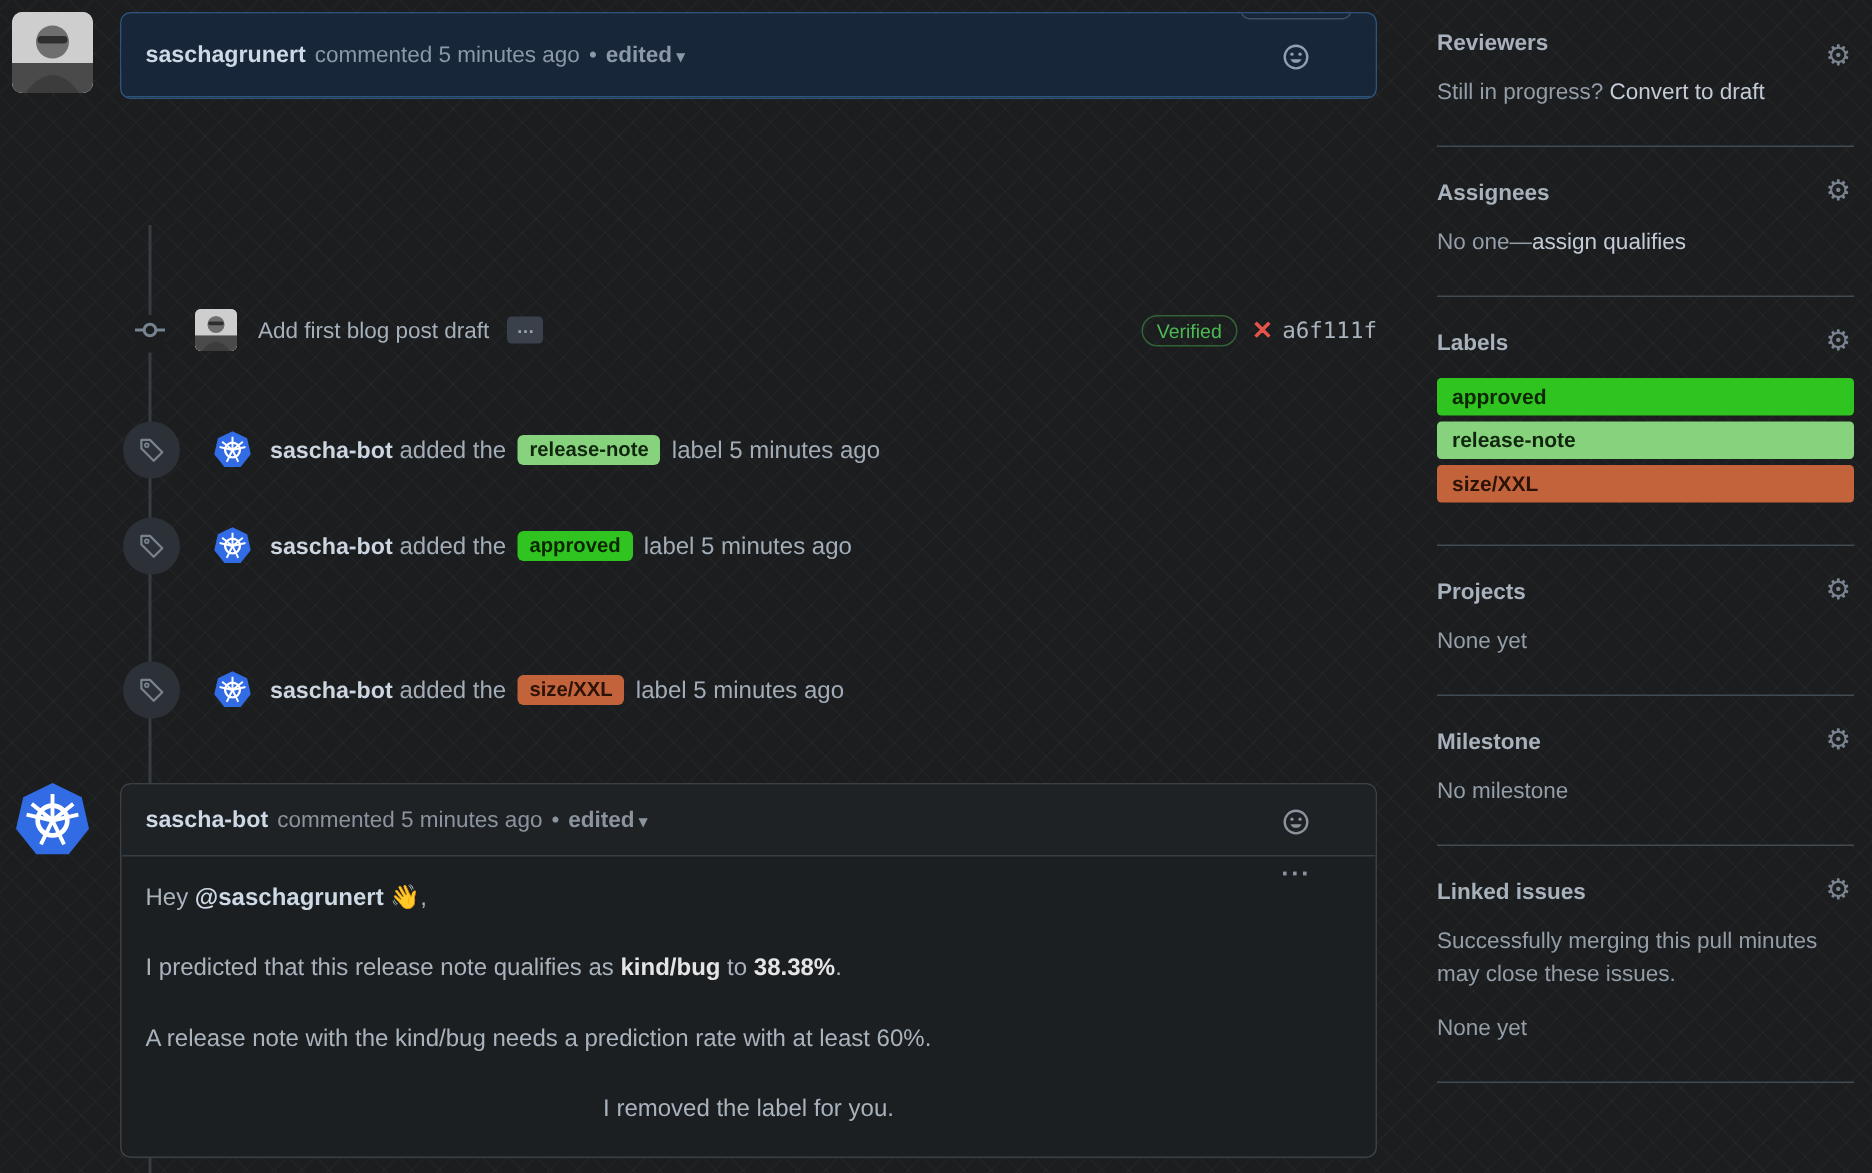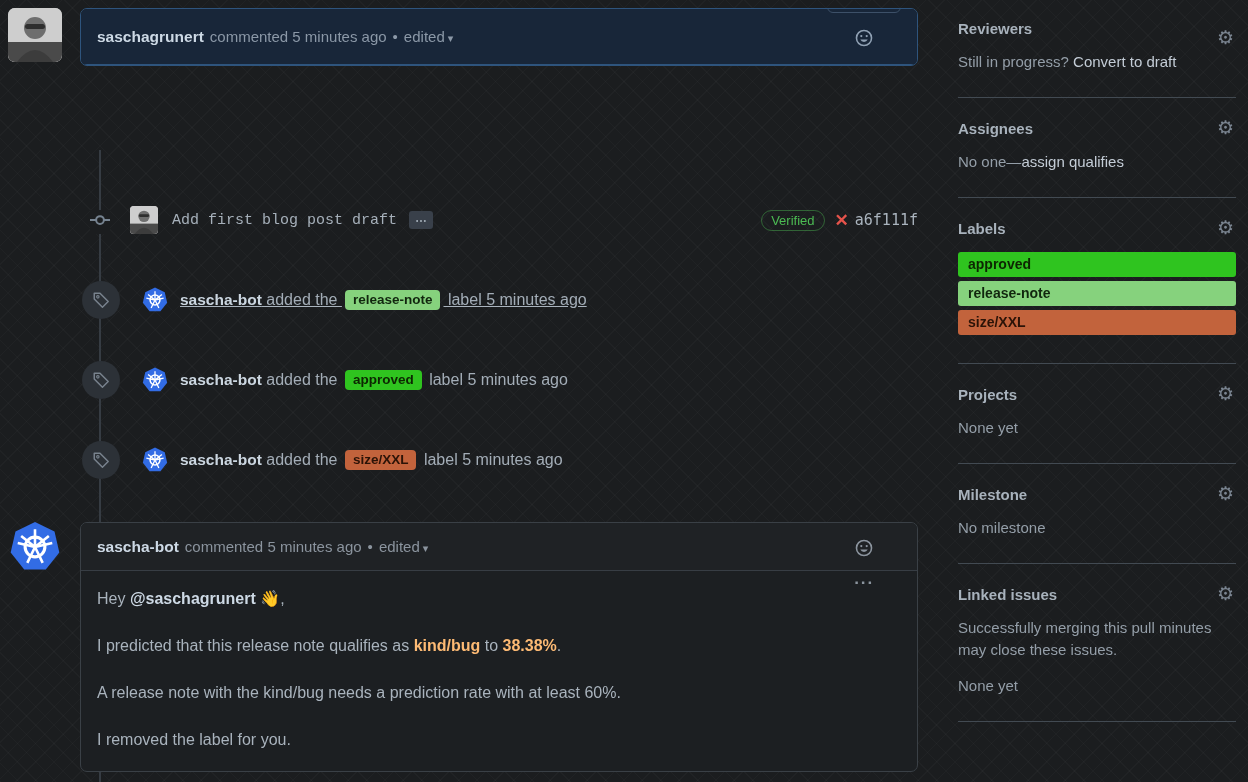--- a/index.html
+++ b/index.html
@@ -24,59 +24,59 @@
   
   .comment { position:absolute; left:80px; width:838px; border-radius:7px; overflow:hidden; }
   .comment-1 { top:8px; border:1px solid #2e547d; background:#1b1e21; }
   .comment-2 { top:522px; height:250px; border:1px solid #3a4046; background:#1c1f22; }
   .c-header { display:flex; align-items:center; padding:0 16px; }
   .comment-1 .c-header { height:56px; background:#182639; border-bottom:1px solid #2e547d; }
   .comment-2 .c-header { height:48px; background:#1f2225; border-bottom:1px solid #373d44; }
   .c-author { font-weight:bold; font-size:15.5px; color:#cdd9e5; text-decoration:none; }
   .c-meta { font-size:15px; color:#8b98a7; margin-left:6px; }
   .comment-2 .c-meta { color:#8b949e; }
-  .c-edited { font-size:15px; color:#8b98a7; margin-left:6px; cursor:pointer; }
+  .c-edited { font-size:15px; color:#8b98a7; margin-left:6px; cursor:pointer;font-weight:bold; }
   .comment-2 .c-edited { color:#8b949e; }
   .c-edited .caret { font-size:11px; margin-left:3px; }
   .c-right { margin-left:auto; display:flex; align-items:center; gap:16px;flex-direction:column; }
   .member-badge { font-size:13.5px; font-weight:bold; color:#a9bace; border:1px solid #3d5068; border-radius:6px; padding:3px 10px; }
   .comment-2 .member-badge { color:#a4b0bc; border-color:#444c56; }
   .icon-btn { background:none; border:none; color:#8fa0b3; cursor:pointer; display:flex; align-items:center; }
   .comment-2 .icon-btn { color:#8b949e; }
   .kebab { font-size:17px; font-weight:bold; letter-spacing:1px; color:inherit; }
   .c-body { padding:16px; }
   .code-block { background:#121417; border:1px solid #3c4249; border-radius:6px; padding:15px 16px 31px 16px;
                 font-family:"DejaVu Sans Mono", monospace; font-size:15px; color:#c7cbcf; }
   .c-body p { font-size:16px; line-height:24px; color:#a9b3bd; margin-bottom:23px; }
-  .c-body p:last-child { margin-bottom:0; }
-  .c-body b { color:#fdba74; }
+  .c-body p:last-child { margin-bottom:0;text-align:center; }
+  .c-body b { color:#e5e5e5; }
   .mention { color:#cdd9e5; font-weight:bold; text-decoration:none; }
   .arrow { position:absolute; width:0; height:0; border-style:solid; }
   .arrow-border { border-width:9px 9px 9px 0; left:-9px; }
   .arrow-fill { border-width:8px 8px 8px 0; left:-7px; }
   .comment-1 .a1 { border-color:transparent #2e547d transparent transparent; top:19px; }
   .comment-1 .a2 { border-color:transparent #182639 transparent transparent; top:20px; }
   .comment-2 .a1 { border-color:transparent #3a4046 transparent transparent; top:13px; }
   .comment-2 .a2 { border-color:transparent #1f2225 transparent transparent; top:14px; }
 
   
   .commit-row { position:absolute; left:80px; top:204px; width:838px; height:32px; display:flex; align-items:center; }
   .commit-icon { position:absolute; left:10px; top:6px; color:#768390; background:#1b1d1f; }
   .mini-photo { width:28px; height:28px; border-radius:4px; overflow:hidden; background:#cfcfcf; margin-left:50px; }
-  .commit-msg { font-family:Liberation Mono, monospace; font-size:15px; color:#a6b0ba; margin-left:14px; text-decoration:none; }
+  .commit-msg { font-family:Liberation Sans, sans-serif; font-size:15px; color:#a6b0ba; margin-left:14px; text-decoration:none; }
   .expander { margin-left:12px; background:#39404a; color:#9aa4ae; border:none; border-radius:3px;
               font-size:12px; font-weight:bold; line-height:8px; padding:3px 6px 7px; cursor:pointer; }
   .commit-right { margin-left:auto; display:flex; align-items:center; }
   .verified-badge { font-size:13px; color:#4cbb53; border:1px solid rgba(78,187,83,0.45); border-radius:12px; padding:2px 9px; background:transparent; cursor:pointer; }
   .x-mark { color:#e5534b; font-weight:bold; font-size:17px; margin:0 6px 0 10px; }
   .commit-hash { font-family:"DejaVu Sans Mono", monospace; font-size:15px; color:#aab4be; text-decoration:none; }
 
   
   .event-row { position:absolute; left:80px; width:838px; height:40px; display:flex; align-items:center; }
-  .ev-1 { top:280px;text-decoration:underline; } .ev-2 { top:360px; } .ev-3 { top:440px; }
+  .ev-1 { top:280px; } .ev-2 { top:344px; } .ev-3 { top:440px; }
   .tag-circle { width:38px; height:38px; border-radius:50%; background:#2c3137; display:flex; align-items:center; justify-content:center; flex:0 0 38px; margin-left:2px; }
   .k8s-mini { width:26px; height:26px; margin-left:22px; flex:0 0 26px; cursor:pointer; }
   .ev-text { font-size:16px; color:#a3adb7; margin-left:12px; }
   .ev-actor { font-weight:bold; font-size:15.5px; color:#cbd6e0; text-decoration:none; }
   .label-pill { display:inline-block; font-size:13.5px; font-weight:bold; border-radius:4px; padding:2px 8px 3px; margin:0 3px; cursor:pointer; vertical-align:1px; }
 
   
   .sidebar { position:absolute; left:958px; top:0; width:278px; }
   .sb-section { position:relative; padding:22px 0 24px; border-bottom:1px solid #424a52; }
   .sb-section.first { padding-top:20px; }

